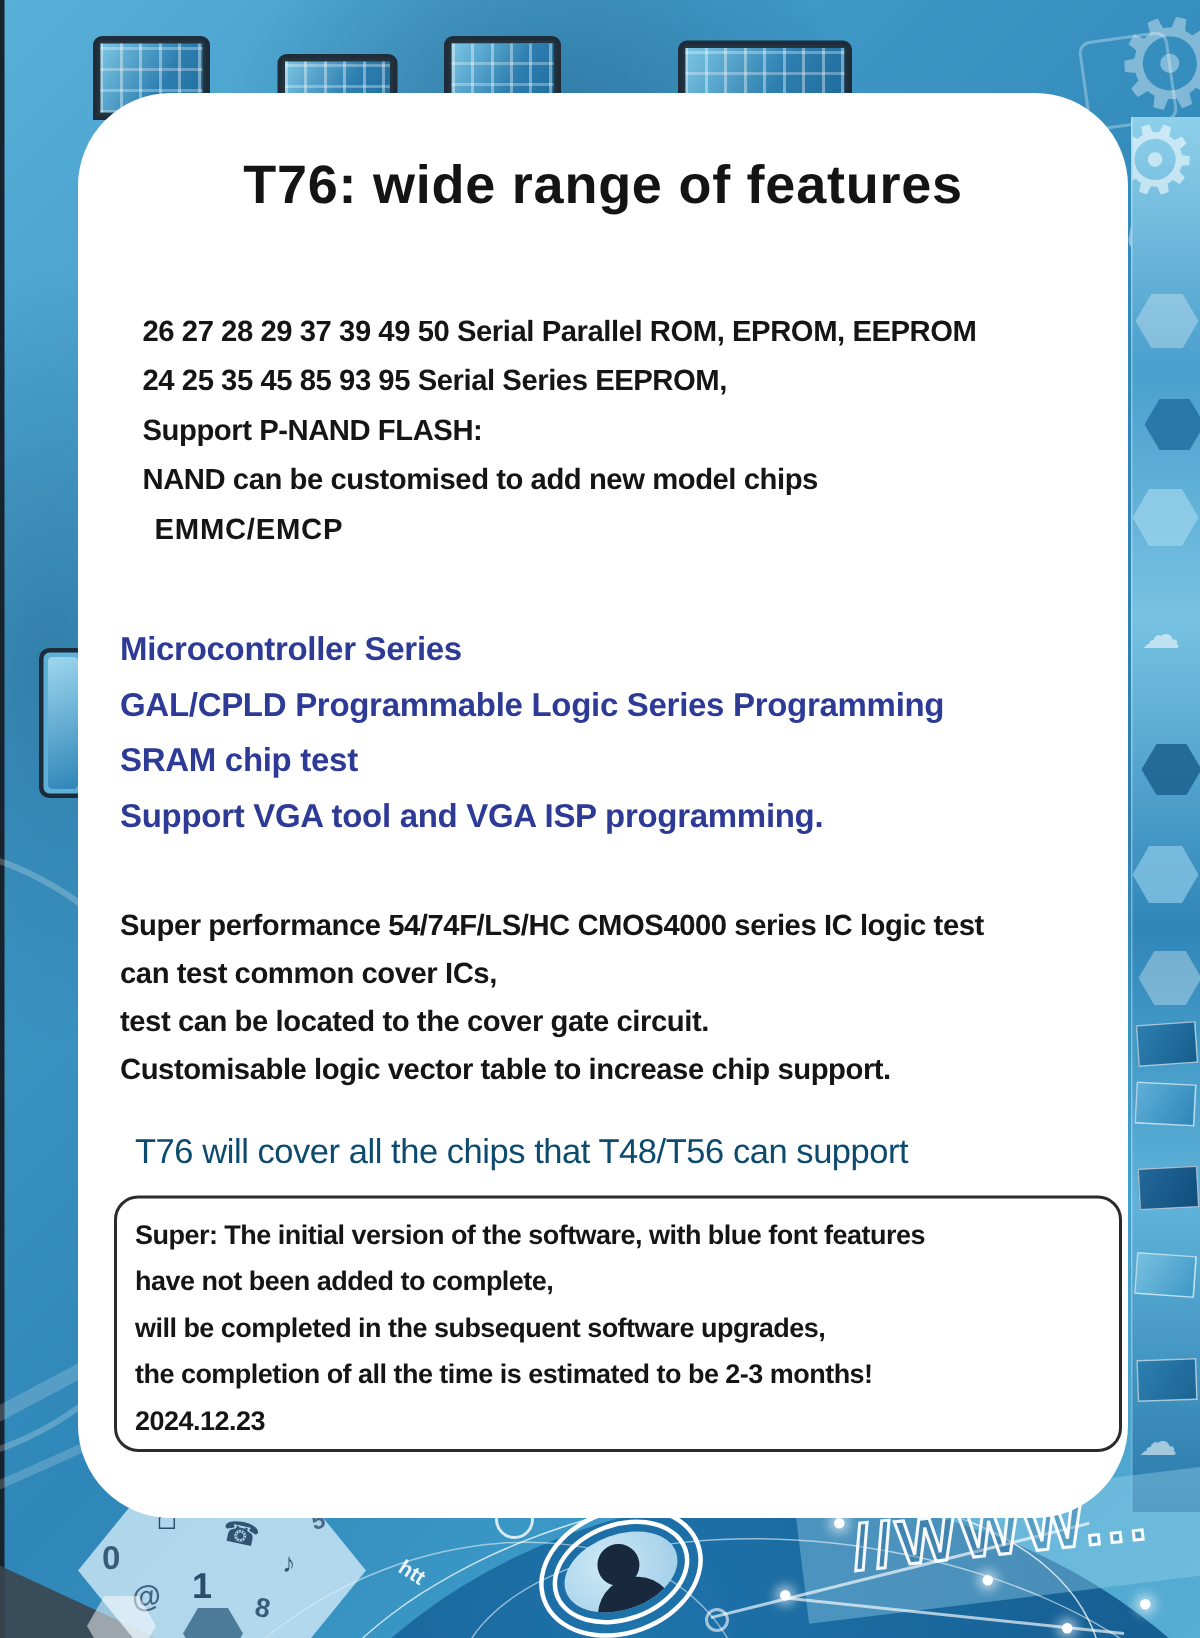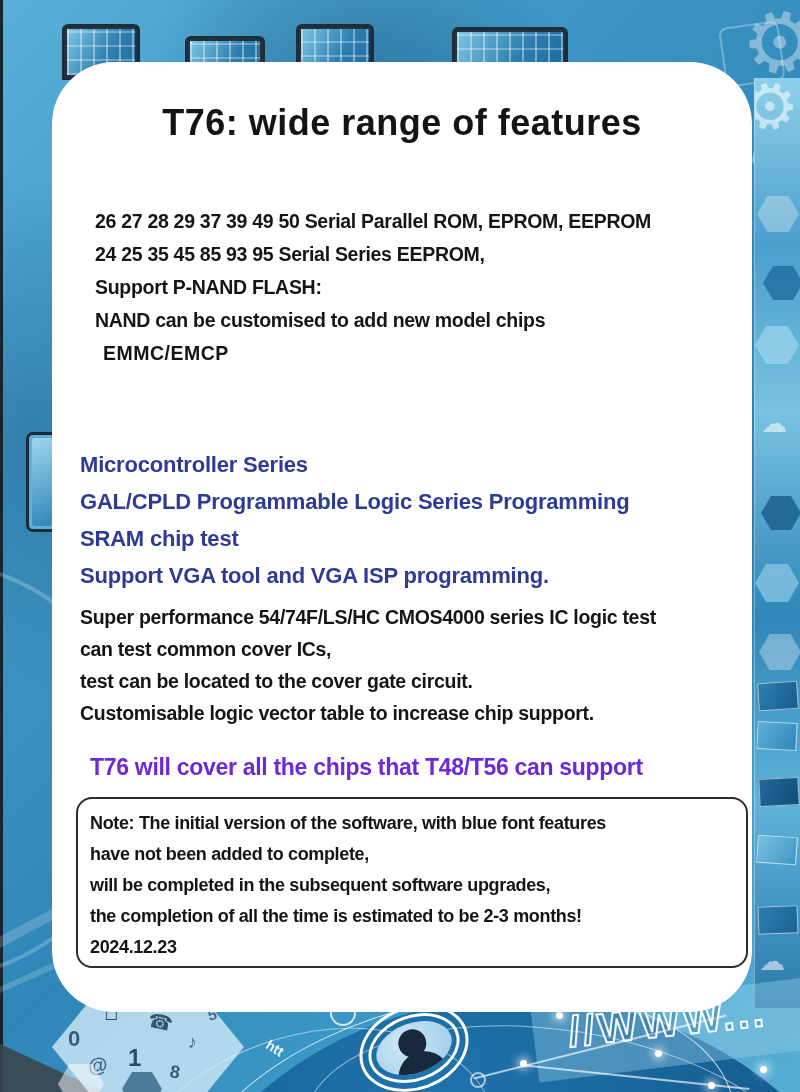--- a/index.html
+++ b/index.html
@@ -137,25 +137,25 @@
   
   .card { position:absolute; left:52px; top:62px; width:700px; height:950px; z-index:5;
     background:#ffffff; border-radius:62px; }
   .card-title { position:absolute; left:0; top:40px; width:100%; text-align:center;
     font-size:36px; font-weight:bold; letter-spacing:.5px; color:#141414; }
   .txt { font-weight:bold; color:#151515; letter-spacing:-.3px; }
   .block-memory { position:absolute; left:28px; top:143px; right:8px; font-size:19.5px; line-height:33px;margin-left:15px; }
   .spi-row { display:flex; align-items:baseline; }
   .spi-blue { font-size:18px; font-weight:bold; color:#2e3b96; margin-left:16px; letter-spacing:-.2px; }
   .emmc { padding-left:8px; letter-spacing:.5px; }
-  .block-blue { position:absolute; left:28px; top:384px; right:8px; font-size:22px; line-height:37px;
+  .block-blue { position:absolute; left:28px; top:352px; right:8px; font-size:22px; line-height:37px;
     font-weight:bold; color:#2e3b96; letter-spacing:-.2px; }
   .block-logic { position:absolute; left:28px; top:539px; right:8px; font-size:19.5px; line-height:32px; }
-  .coverage { position:absolute; left:38px; top:692px; right:8px; font-size:23px; font-weight:bold;
-    color:#6d28d9; letter-spacing:-.3px; }
+  .coverage { position:absolute; left:38px; top:692px; right:8px; font-size:23px; font-weight:normal;
+    color:#0c4a6e; letter-spacing:-.3px; }
   .note-box { position:absolute; left:24px; top:735px; width:672px; height:171px;
     border:2px solid #2b2b2b; border-radius:16px; padding:9px 12px; }
   .note-box div { font-size:18px; line-height:31px; font-weight:bold; color:#151515; letter-spacing:-.35px; }
 </style>
 </head>
 <body>
 
 <div class="bg-base"></div>
 <div class="bg-shade shade1"></div>
 <div class="bg-shade shade2"></div>
@@ -265,19 +265,19 @@
   <div class="block-logic txt">
     <div>Super performance 54/74F/LS/HC CMOS4000 series IC logic test</div>
     <div>can test common cover ICs,</div>
     <div>test can be located to the cover gate circuit.</div>
     <div>Customisable logic vector table to increase chip support.</div>
   </div>
 
   <div class="coverage">T76 will cover all the chips that T48/T56 can support</div>
 
   <div class="note-box">
-    <div>Note: The initial version of the software, with blue font features</div>
+    <div>Super: The initial version of the software, with blue font features</div>
     <div>have not been added to complete,</div>
     <div>will be completed in the subsequent software upgrades,</div>
     <div>the completion of all the time is estimated to be 2-3 months!</div>
     <div>2024.12.23</div>
   </div>
 </div>
 
 </body></html>

